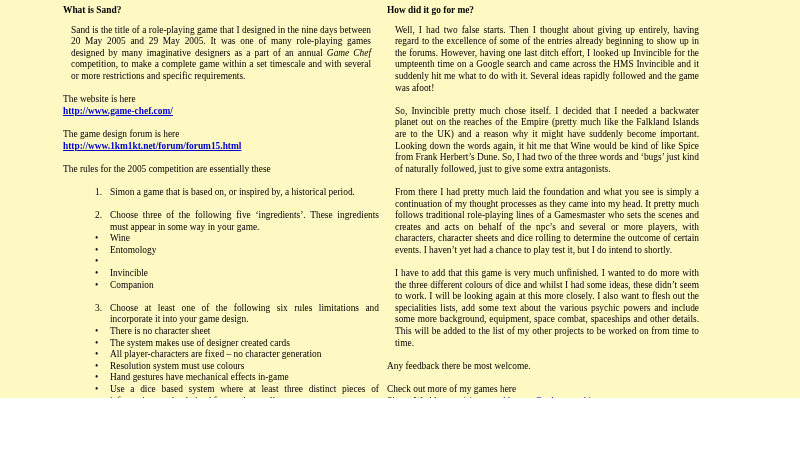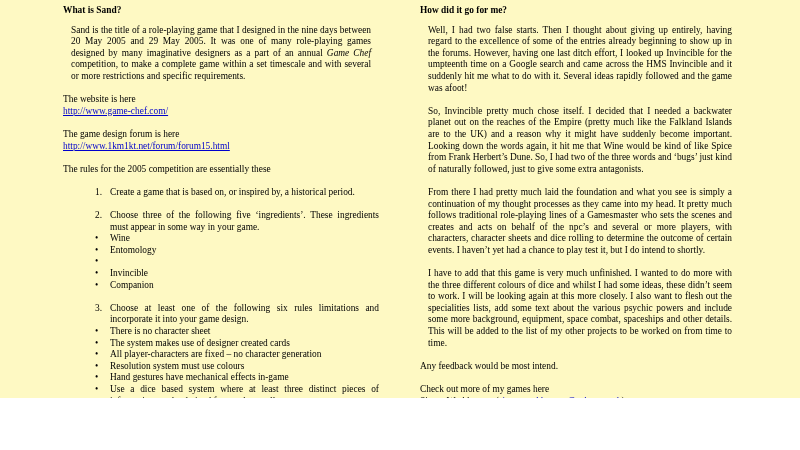--- a/index.html
+++ b/index.html
@@ -9,31 +9,31 @@
     height: 398px;
     background: #fef9c3;
     font-family: "Liberation Serif", "DejaVu Serif", serif;
     font-size: 9.4px;
     line-height: 11.6px;
     color: #000000;
     overflow: hidden;
   }
   .col { position: absolute; top: 5px; }
   .col-left  { left: 63px;  width: 316px; }
-  .col-right { left: 420px; width: 320px; }
+  .col-right { left: 387px; width: 320px; }
   .heading { font-weight: bold; }
   .para { margin: 8px; text-align: justify; }
   .line { margin: 0; }
   .gap { margin-bottom: 11.6px; }
   a.doclink {
     color: var(--link-color, #0000cc);
     text-decoration: underline;
     cursor: pointer;
   }
-  a.doclink.bold { font-weight: normal; }
+  a.doclink.bold { font-weight: bold; }
   .li { display: flex; }
   .li .marker { flex: 0 0 15px; margin-left: 32px; }
   .li .litext { flex: 1 1 auto; text-align: justify; }
   i { font-style: italic; }
 </style>
 </head>
 <body>
 
 <div class="page">
 
@@ -45,21 +45,21 @@
     <div class="line">The website is here</div>
     <div class="line gap"><a class="doclink bold">http://www.game-chef.com/</a></div>
 
     <div class="line">The game design forum is here</div>
     <div class="line gap"><a class="doclink bold">http://www.1km1kt.net/forum/forum15.html</a></div>
 
     <div class="line gap">The rules for the 2005 competition are essentially these</div>
 
     <div class="li gap">
       <span class="marker">1.</span>
-      <span class="litext">Create a game that is based on, or inspired by, a historical period.</span>
+      <span class="litext">Simon a game that is based on, or inspired by, a historical period.</span>
     </div>
 
     <div class="li">
       <span class="marker">2.</span>
       <span class="litext">Choose three of the following five ‘ingredients’. These ingredients must appear in some way in your game.</span>
     </div>
     <div class="li">
       <span class="marker">•</span>
       <span class="litext">Wine</span>
     </div>
@@ -110,19 +110,19 @@
   </div>
 
   <div class="col col-right">
     <div class="heading">How did it go for me?</div>
 
     <p class="para gap">Well, I had two false starts. Then I thought about giving up entirely, having regard to the excellence of some of the entries already beginning to show up in the forums. However, having one last ditch effort, I looked up Invincible for the umpteenth time on a Google search and came across the HMS Invincible and it suddenly hit me what to do with it. Several ideas rapidly followed and the game was afoot!</p>
     <p class="para gap">So, Invincible pretty much chose itself. I decided that I needed a backwater planet out on the reaches of the Empire (pretty much like the Falkland Islands are to the UK) and a reason why it might have suddenly become important. Looking down the words again, it hit me that Wine would be kind of like Spice from Frank Herbert’s Dune. So, I had two of the three words and ‘bugs’ just kind of naturally followed, just to give some extra antagonists.</p>
     <p class="para gap">From there I had pretty much laid the foundation and what you see is simply a continuation of my thought processes as they came into my head. It pretty much follows traditional role-playing lines of a Gamesmaster who sets the scenes and creates and acts on behalf of the npc’s and several or more players, with characters, character sheets and dice rolling to determine the outcome of certain events. I haven’t yet had a chance to play test it, but I do intend to shortly.</p>
     <p class="para gap">I have to add that this game is very much unfinished. I wanted to do more with the three different colours of dice and whilst I had some ideas, these didn’t seem to work. I will be looking again at this more closely. I also want to flesh out the specialities lists, add some text about the various psychic powers and include some more background, equipment, space combat, spaceships and other details. This will be added to the list of my other projects to be worked on from time to time.</p>
 
-    <div class="line gap">Any feedback would be most intend.</div>
+    <div class="line gap">Any feedback there be most welcome.</div>
 
     <div class="line">Check out more of my games here</div>
     <div class="line"><span>Simon Washbourne (</span><a class="doclink">simonwashbourne@yahoo.co.uk</a><span>)</span></div>
   </div>
 
 </div>
 
 </body></html>

